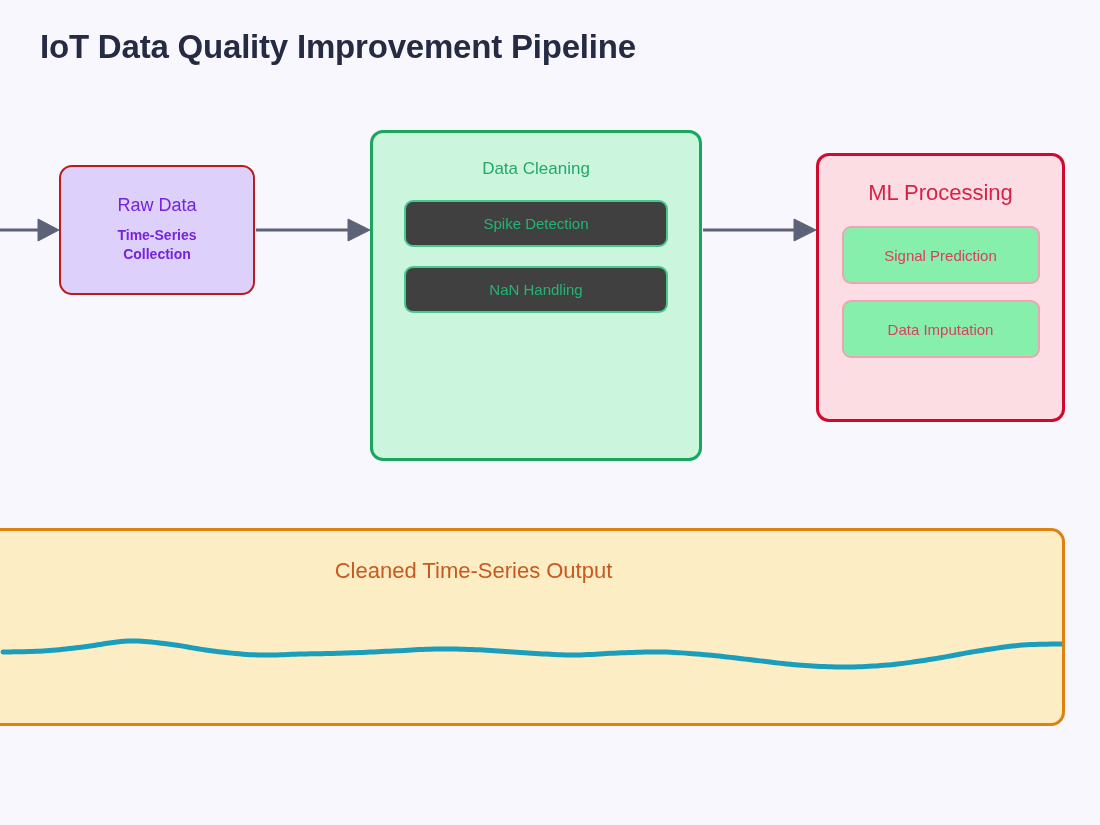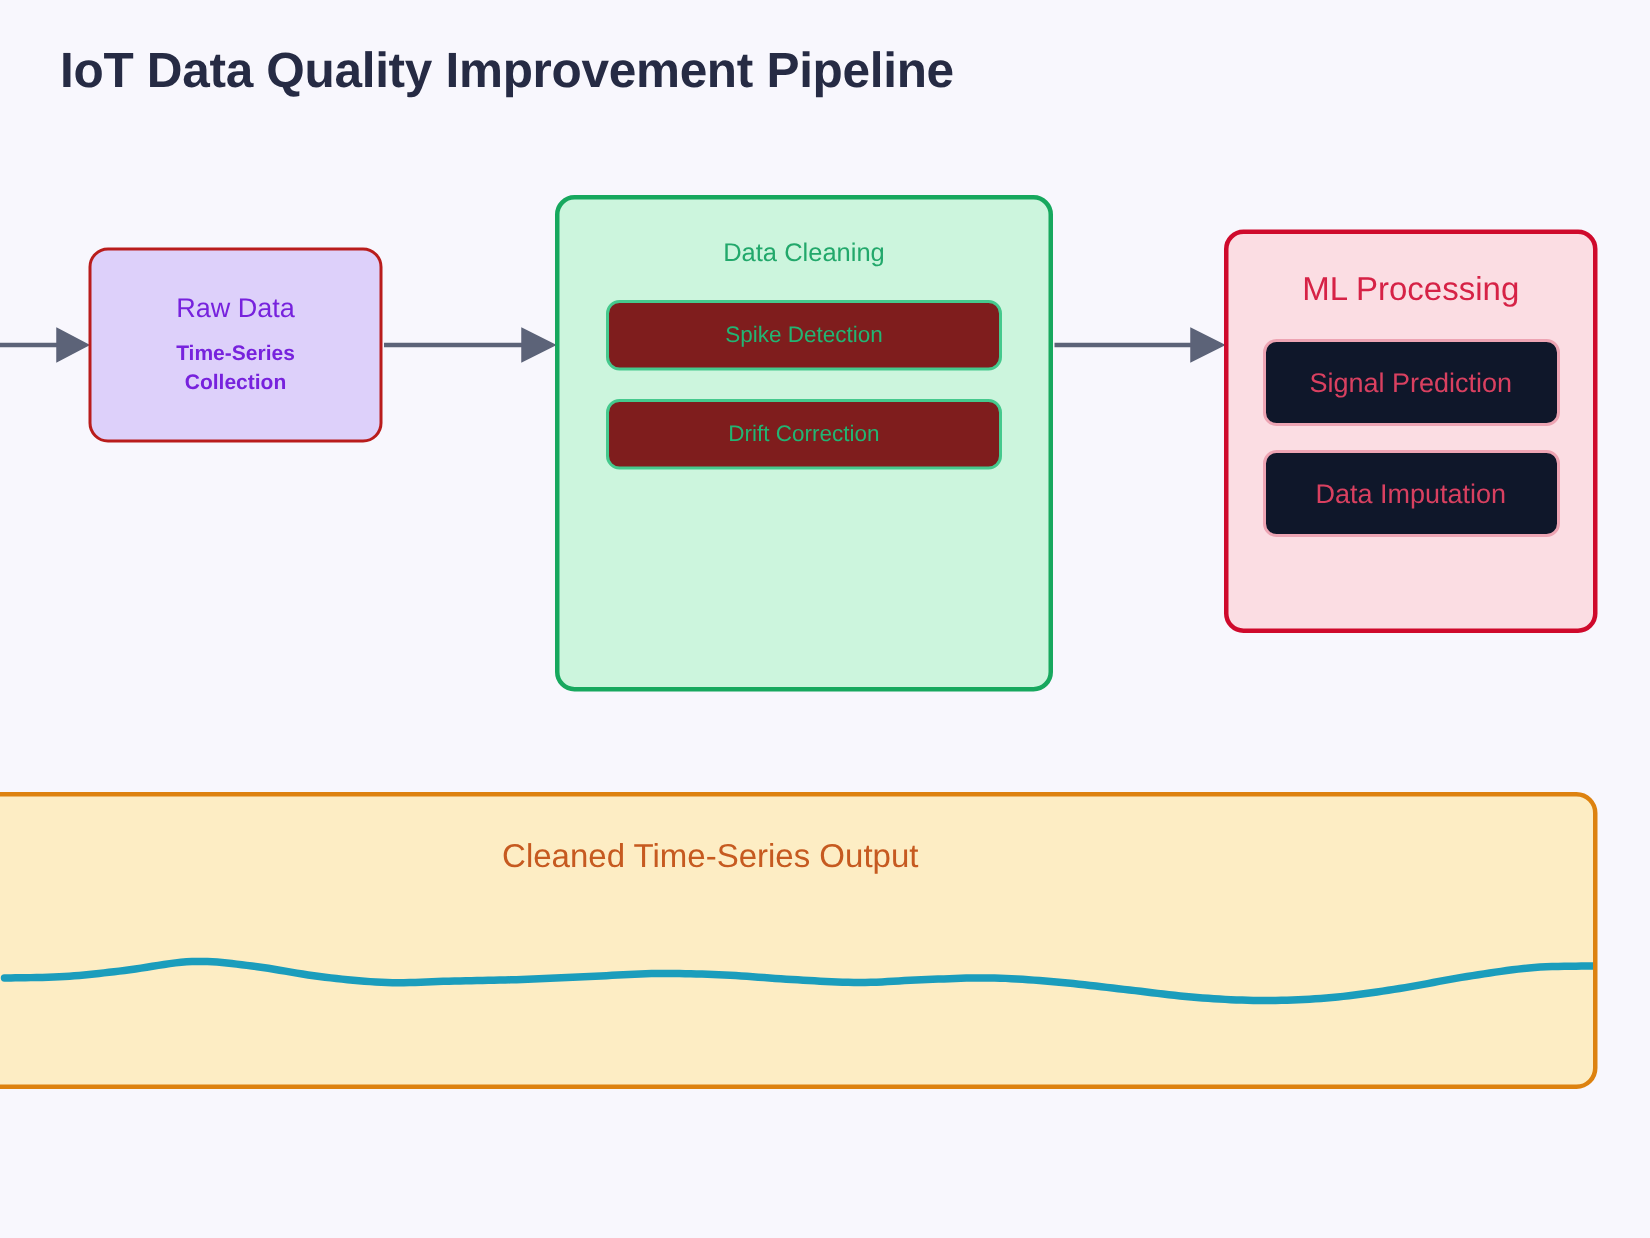--- a/index.html
+++ b/index.html
@@ -91,21 +91,21 @@
   .stage-clean .stage-title {
     font-size: 17px;
     color: #22a86b;
     margin-bottom: 21px;
   }
   .sub-box-green {
     box-sizing: border-box;
     width: 264px;
     height: 47px;
     margin-bottom: 19px;
-    background: #7f1d1d;
+    background: #404040;
     border: 2px solid #45c98d;
     border-radius: 9px;
     display: flex;
     align-items: center;
     justify-content: center;
     font-size: 15px;
     color: #22b573;
   }
 
   
@@ -121,27 +121,27 @@
   .stage-ml .stage-title {
     font-size: 22px;
     color: #d62246;
     margin-bottom: 20px;
   }
   .sub-box-red {
     box-sizing: border-box;
     width: 198px;
     height: 58px;
     margin-bottom: 16px;
-    background: #0f172a;
+    background: #86efac;
     border: 2px solid #eda4b3;
     border-radius: 9px;
     display: flex;
     align-items: center;
     justify-content: center;
-    font-size: 18px;
+    font-size: 15px;
     color: #d94060;
   }
 
   
   .output-panel {
     position: absolute;
     left: -40px;
     top: 528px;
     width: 1105px;
     height: 198px;
@@ -203,21 +203,21 @@
     <div class="stage-title">Raw Data</div>
     <div class="stage-sub">
       <div>Time-Series</div>
       <div>Collection</div>
     </div>
   </div>
 
   <div class="stage stage-clean">
     <div class="stage-title">Data Cleaning</div>
     <div class="sub-box-green">Spike Detection</div>
-    <div class="sub-box-green">Drift Correction</div>
+    <div class="sub-box-green">NaN Handling</div>
   </div>
 
   <div class="stage stage-ml">
     <div class="stage-title">ML Processing</div>
     <div class="sub-box-red">Signal Prediction</div>
     <div class="sub-box-red">Data Imputation</div>
   </div>
 
   <div class="output-panel">
     <div class="output-title output-title-shift">Cleaned Time-Series Output</div>

